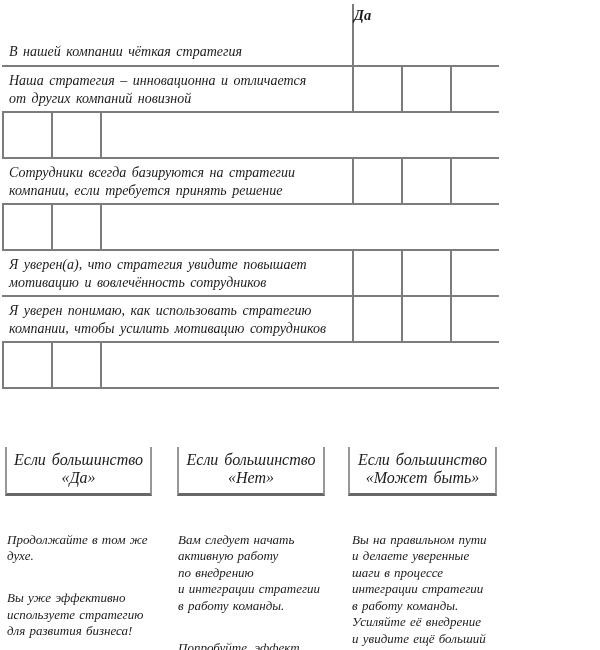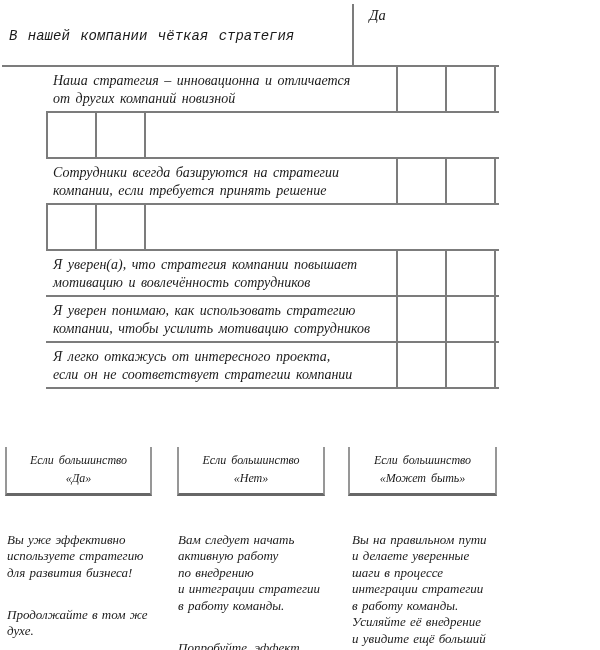--- a/index.html
+++ b/index.html
@@ -13,54 +13,55 @@
   }
   .sheet { position:relative; width:600px; height:650px; }
 
   
   .qtable {
     position:absolute; top:4px; left:2px;
     width:497px;
   }
   .trow { display:flex; border-bottom:2px solid #7c7c7c; }
   .trow.header-row { height:61px; }
-  .trow.body-row  { height:44px;margin-left:44px; }
+  .trow.body-row  { height:44px; }
   .qcell {
     width:350px; flex:0 0 350px;
     display:flex; align-items:flex-start;
     padding:5px 0 0 7px; box-sizing:border-box;
     font-size:14px; line-height:18px;
     white-space:pre-line; word-spacing:2px;
   }
-  .header-row .qcell { align-items:flex-end; padding-bottom:20px;font-family:Liberation Mono, monospace; }
+  .header-row .qcell { align-items:flex-end; padding-bottom:4px; }
   .acell {
     flex:0 0 47px; width:47px;
     border-left:2px solid #7c7c7c;
     box-sizing:content-box;
   }
   .hcell {
     flex:0 0 47px; width:47px;
     border-left:2px solid #7c7c7c;
-    text-align:center;
+    text-align:left;
     font-size:14.5px; line-height:17px;
     padding-top:3px;
     white-space:pre-line;
+    font-weight:bold;
   }
 
   
   .results { position:absolute; left:0; top:447px; width:600px; height:203px; }
   .rbox {
     position:absolute; top:0; height:49px;
     border-left:2px solid #979797;
     border-right:2px solid #979797;
     border-bottom:3px solid #676767;
     box-sizing:border-box;
     display:flex; align-items:flex-start; justify-content:center;
     text-align:center;
-    font-size:12px; line-height:18px;
+    font-size:16px; line-height:18px;
     white-space:pre-line; word-spacing:2px;
     padding-top:4px;
   }
   .rbox.b1 { left:5px;   width:147px; }
   .rbox.b2 { left:177px; width:148px; }
   .rbox.b3 { left:348px; width:149px; }
 
   .advice {
     position:absolute; top:68px;
     font-size:13px; line-height:16.5px;
@@ -106,38 +107,36 @@
       <div class="acell"></div>
     </div>
 
     <div class="trow body-row">
       <div class="acell"></div>
       <div class="acell"></div>
       <div class="acell"></div>
     </div>
 
     <div class="trow body-row">
-      <div class="qcell">Я уверен(а), что стратегия компании повышает
+      <div class="qcell">Я уверен(а), что стратегия увидите повышает
 мотивацию и вовлечённость сотрудников</div>
       <div class="acell"></div>
       <div class="acell"></div>
       <div class="acell"></div>
     </div>
 
     <div class="trow body-row">
       <div class="qcell">Я уверен понимаю, как использовать стратегию
 компании, чтобы усилить мотивацию сотрудников</div>
       <div class="acell"></div>
       <div class="acell"></div>
       <div class="acell"></div>
     </div>
 
     <div class="trow body-row">
-      <div class="qcell">Я легко откажусь от интересного проекта,
-если он не соответствует стратегии компании</div>
       <div class="acell"></div>
       <div class="acell"></div>
       <div class="acell"></div>
     </div>
 
   </div>
 
   <div class="results">
 
     <div class="rbox b1">
@@ -147,25 +146,25 @@
     <div class="rbox b2">
       <span>Если большинство
 «Нет»</span>
     </div>
     <div class="rbox b3">
       <span>Если большинство
 «Может быть»</span>
     </div>
 
     <div class="advice a1">
+      <p>Продолжайте в том же
+духе.</p>
       <p>Вы уже эффективно
 используете стратегию
 для развития бизнеса!</p>
-      <p>Продолжайте в том же
-духе.</p>
     </div>
 
     <div class="advice a2">
       <p>Вам следует начать
 активную работу
 по внедрению
 и интеграции стратегии
 в работу команды.</p>
       <p>Попробуйте, эффект
 вас впечатлит!</p>

